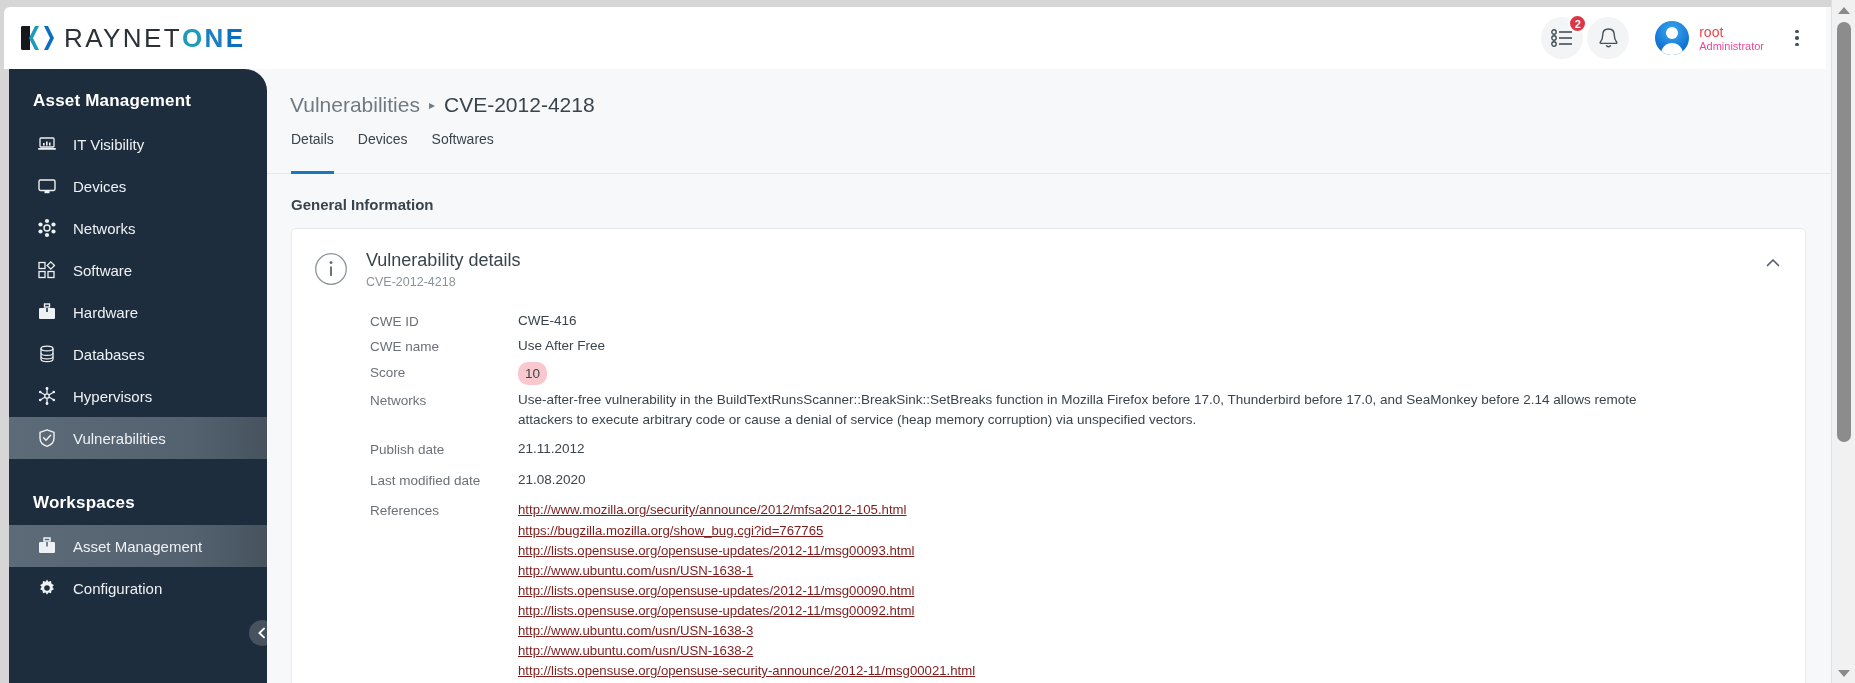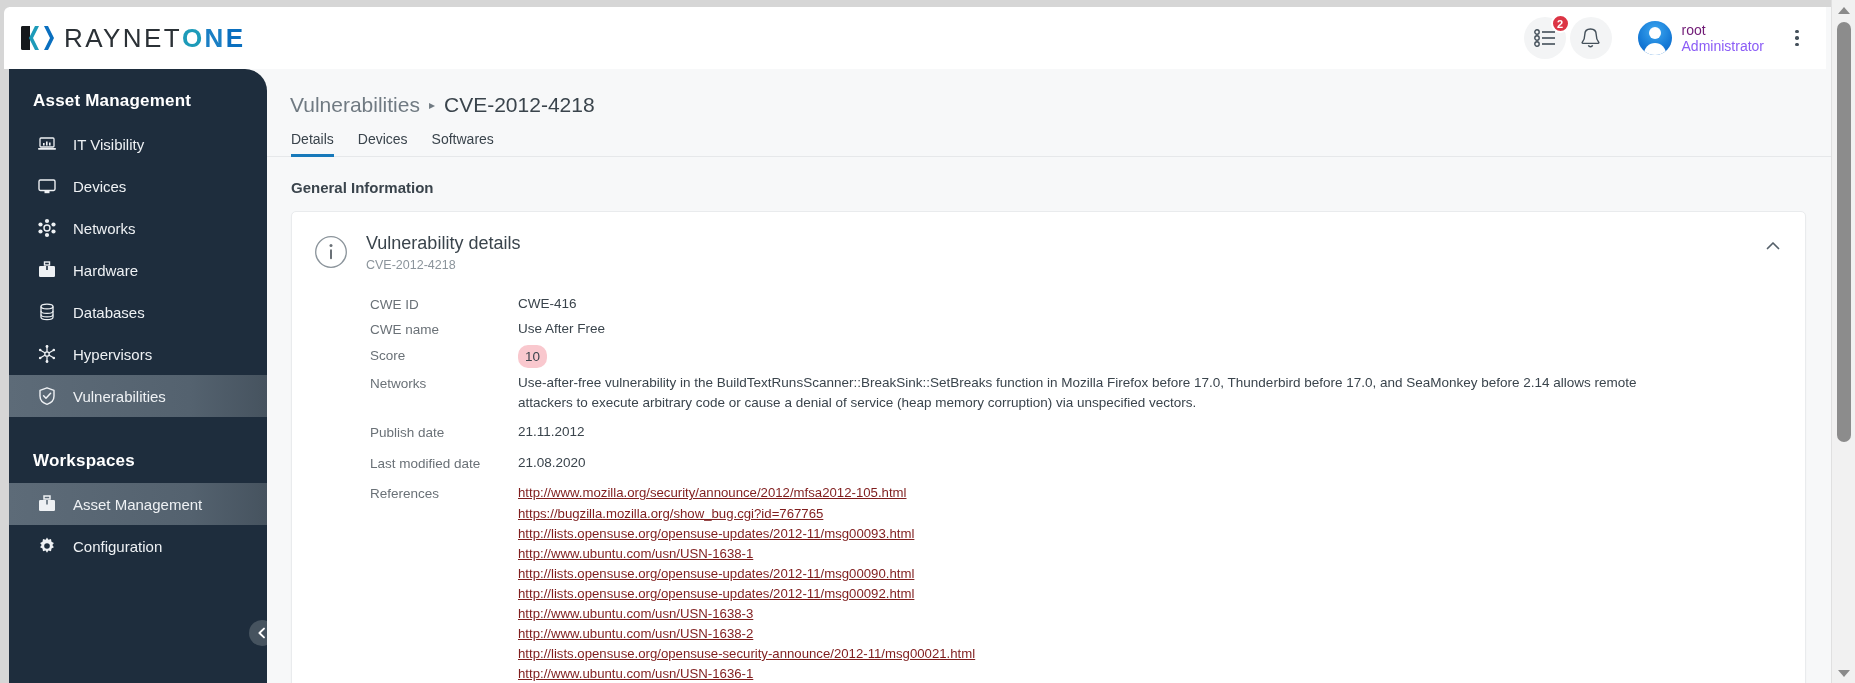--- a/index.html
+++ b/index.html
@@ -109,22 +109,22 @@
   }
   .avatar .head {
     position: absolute; top: 6px; left: 50%; transform: translateX(-50%);
     width: 12px; height: 12px; border-radius: 50%; background: #fff;
   }
   .avatar .body {
     position: absolute; bottom: 0; left: 50%; transform: translateX(-50%);
     width: 22px; height: 12px; border-radius: 11px 11px 0 0; background: #fff;
   }
   .user-meta { line-height: 1.15; }
-  .user-name { font-size: 14px; color: #701a75; }
-  .user-role { font-size: 14px; color: #8b5cf6; }
+  .user-name { font-size: 14px; color: #ef4444; }
+  .user-role { font-size: 11px; color: #ec4899; }
   .kebab {
     width: 30px; height: 40px; margin-left: 14px;
     display: flex; flex-direction: column; align-items: center;
     justify-content: center; gap: 3px; cursor: pointer;
   }
   .kebab span {
     width: 3.5px; height: 3.5px; border-radius: 50%; background: #44505a;
     display: block;
   }
 
@@ -175,21 +175,21 @@
   .bc-link { color: #707a82; cursor: pointer; }
   .bc-sep { font-size: 12px; color: #707a82; }
   .bc-current { color: #3a444c; }
 
   .tabs {
     display: flex; gap: 24px; padding: 14px 0 0 24px;
     border-bottom: 1px solid #e6e8ea;
     margin-right: 0;
   }
   .tab {
-    font-size: 14px; color: #3a444c; padding-bottom: 9px;
+    font-size: 14px; color: #3a444c; padding-bottom: 26px;
     cursor: pointer; position: relative;
   }
   .tab.active::after {
     content: ""; position: absolute; left: 0; right: 0; bottom: -1px;
     height: 3px; background: #1779ba;
   }
   .section-title {
     font-size: 15px; font-weight: 700; color: #3a444c;
     padding: 22px 0 0 24px;
   }
@@ -325,20 +325,29 @@
         <circle cx="10" cy="3" r="2.1" fill="#eef1f4"></circle>
         <circle cx="10" cy="17" r="2.1" fill="#eef1f4"></circle>
         <circle cx="3.5" cy="6.5" r="2.1" fill="#eef1f4"></circle>
         <circle cx="16.5" cy="6.5" r="2.1" fill="#eef1f4"></circle>
         <circle cx="3.5" cy="13.5" r="2.1" fill="#eef1f4"></circle>
         <circle cx="16.5" cy="13.5" r="2.1" fill="#eef1f4"></circle>
       </svg>
       <span>Networks</span>
     </div>
 
+    <div class="nav-item">
+      <svg class="nav-ico" viewBox="0 0 20 20">
+        <rect x="2" y="2.5" width="6" height="6" fill="none" stroke="#eef1f4" stroke-width="1.3"></rect>
+        <rect x="2" y="11.5" width="6" height="6" fill="none" stroke="#eef1f4" stroke-width="1.3"></rect>
+        <rect x="11" y="11.5" width="6" height="6" fill="none" stroke="#eef1f4" stroke-width="1.3"></rect>
+        <rect x="11.2" y="2.9" width="5.2" height="5.2" fill="none" stroke="#eef1f4" stroke-width="1.3" transform="rotate(45 13.8 5.5)"></rect>
+      </svg>
+      <span>Software</span>
+    </div>
 
     <div class="nav-item">
       <svg class="nav-ico" viewBox="0 0 20 20">
         <rect x="7.5" y="2" width="5" height="3" fill="none" stroke="#eef1f4" stroke-width="1.4"></rect>
         <rect x="2" y="6" width="16" height="11" rx="1.2" fill="#eef1f4"></rect>
         <rect x="9.2" y="6" width="1.6" height="4" fill="#1e2d3d"></rect>
       </svg>
       <span>Hardware</span>
     </div>
 

